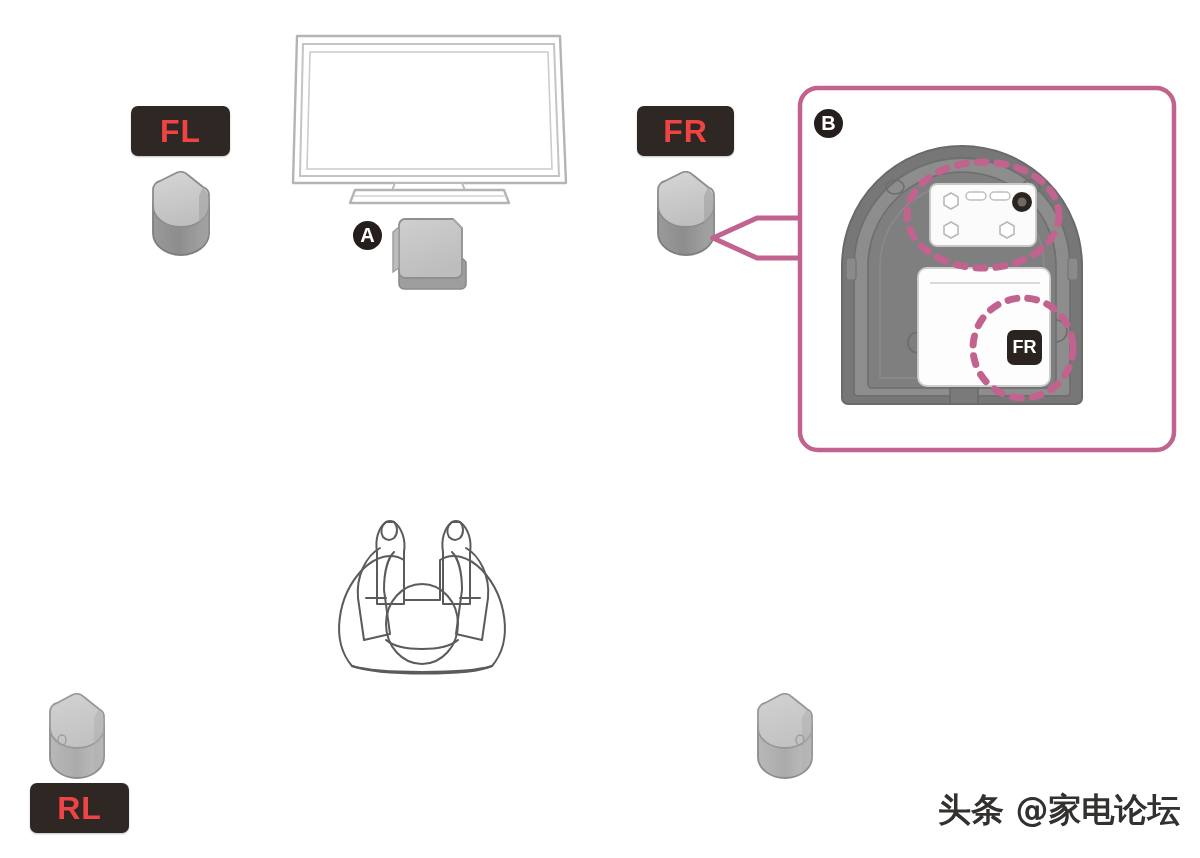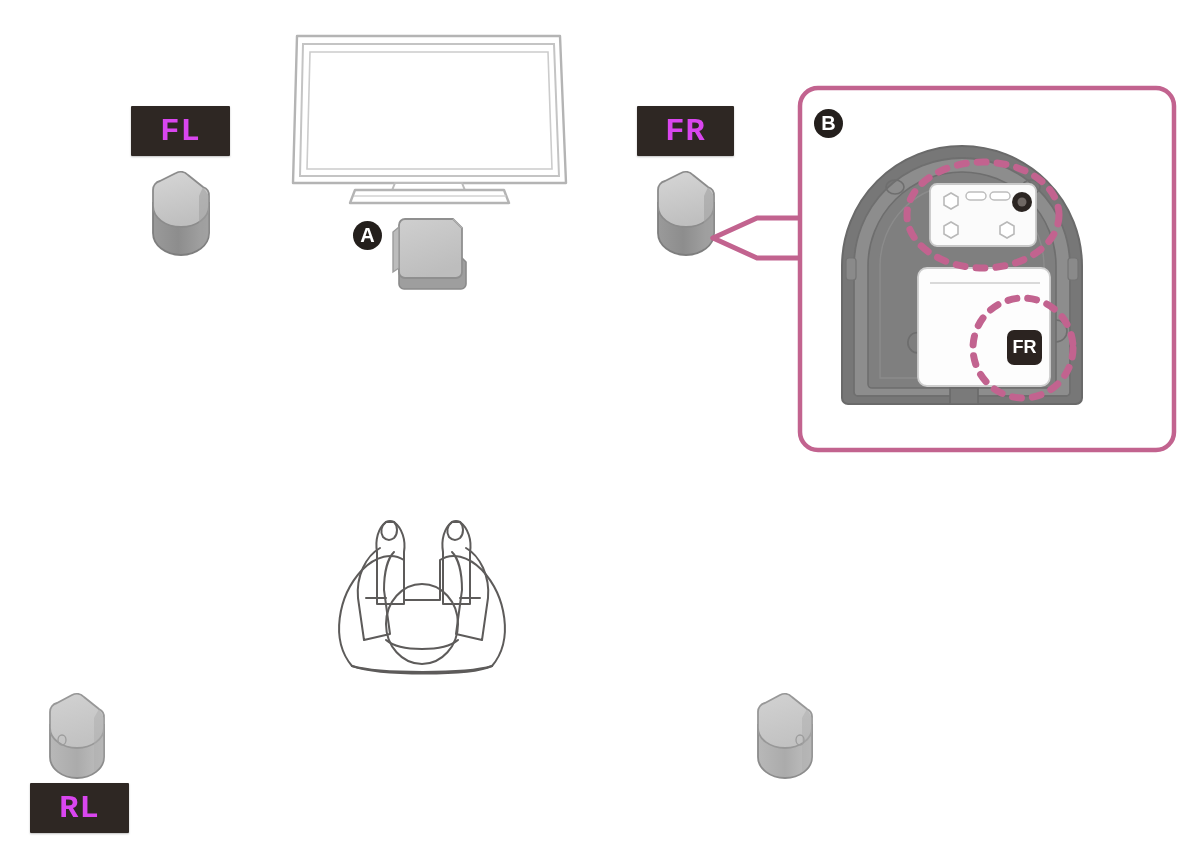--- a/index.html
+++ b/index.html
@@ -22,24 +22,24 @@
     position: absolute;
     left: 0;
     top: 0;
     width: 1200px;
     height: 858px;
   }
   
   .chip {
     position: absolute;
     background: #2e2723;
-    border-radius: 1px;
-    color: #d946ef;
-    font-weight: bold;
-    font-family: Liberation Mono, monospace;
+    border-radius: 7px;
+    color: #ef4444;
+    font-weight: bold;
+    font-family: Liberation Sans, sans-serif;
     display: flex;
     align-items: center;
     justify-content: center;
     letter-spacing: 1px;
     box-shadow: 0 1px 2px rgba(0,0,0,0.25);
     user-select: none;
   }
   .chip-fl { left: 131px; top: 106px; width: 99px; height: 50px; font-size: 32px; }
   .chip-fr { left: 637px; top: 106px; width: 97px; height: 50px; font-size: 32px; }
   .chip-rl { left: 30px;  top: 783px; width: 99px; height: 50px; font-size: 32px; }
@@ -284,14 +284,15 @@
 
   <div class="chip chip-fl">FL</div>
   <div class="chip chip-fr">FR</div>
   <div class="chip chip-rl">RL</div>
 
   <div class="badge badge-a">A</div>
   <div class="badge badge-b">B</div>
 
   <div class="badge-fr-small">FR</div>
 
+  <div class="watermark">头条 @家电论坛</div>
 
 </div>
 
 </body></html>

